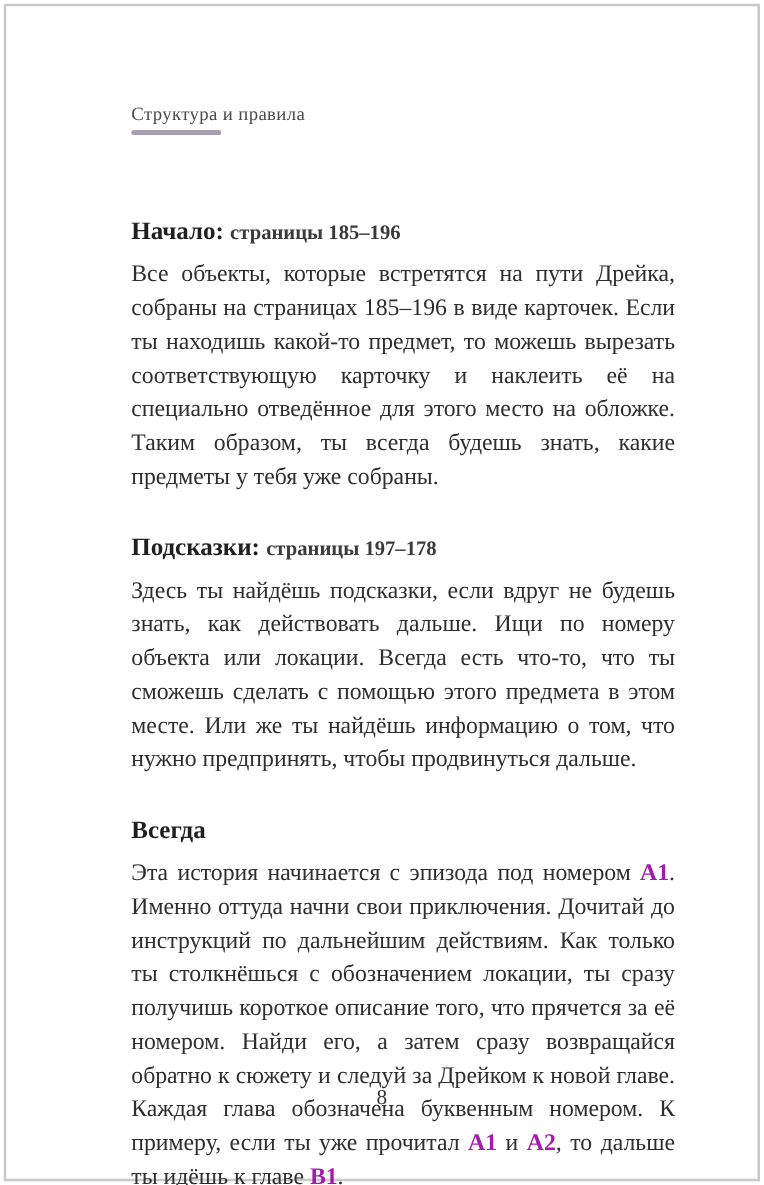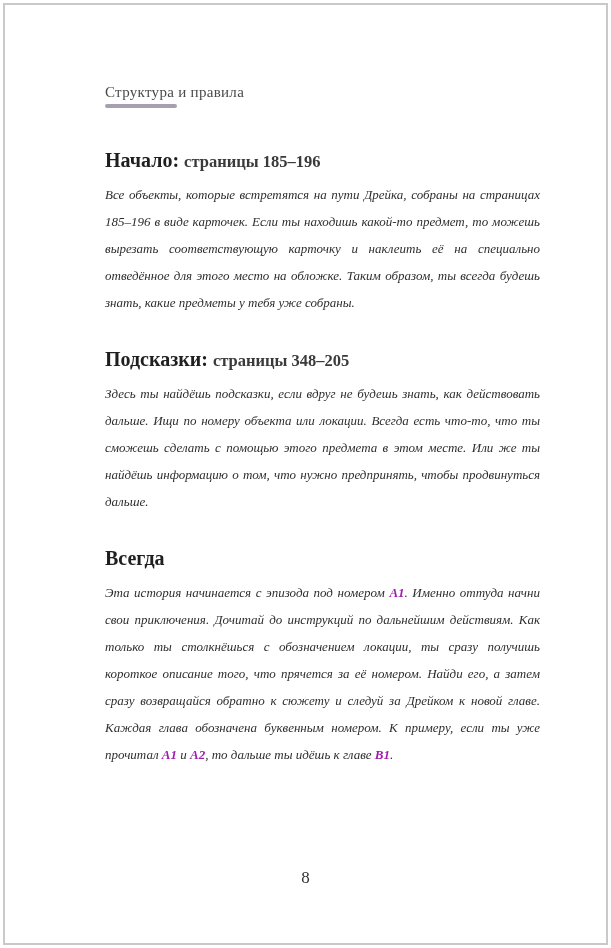--- a/index.html
+++ b/index.html
@@ -26,21 +26,21 @@
     position: absolute;
     top: 84px;
     left: 105px;
     right: 71px;
   }
 
   .running-header {
     font-size: 15px;
     color: #4a4a4a;
     letter-spacing: 0.3px;
-    margin-bottom: 41px;
+    margin-bottom: 66px;
   }
   .header-underline {
     display: block;
     width: 72px;
     height: 4px;
     background: #a79fb0;
     border-radius: 2px;
     margin-top: 3px;
   }
 
@@ -54,26 +54,25 @@
   }
   .heading-pages {
     font-size: 16.5px;
     font-weight: 700;
     color: #3a3a3a;
     margin-left: 5px;
     text-align: center;
   }
 
   .body-text {
-    font-size: 13px;
+    font-size: 19px;
     line-height: 27px;
     text-align: justify;
     color: #2e2e2e;
     hyphens: auto;
-    font-style: italic;
     -webkit-hyphens: auto;
   }
 
   .accent {
     color: #a21caf;
     font-weight: 700;
   }
 
   .page-number {
     position: absolute;
@@ -97,21 +96,21 @@
       <span>Структура и правила</span>
       <span class="header-underline"></span>
     </div>
 
     <section class="section">
       <h2 class="heading"><span>Начало:</span><span class="heading-pages">страницы 185–196</span></h2>
       <p class="body-text">Все объекты, которые встретятся на пути Дрейка, собраны на страницах 185–196 в виде карточек. Если ты находишь какой-то предмет, то можешь вырезать соответствующую карточку и наклеить её на специально отведённое для этого место на обложке. Таким образом, ты всегда будешь знать, какие предметы у тебя уже собраны.</p>
     </section>
 
     <section class="section">
-      <h2 class="heading"><span>Подсказки:</span><span class="heading-pages">страницы 348–205</span></h2>
+      <h2 class="heading"><span>Подсказки:</span><span class="heading-pages">страницы 197–178</span></h2>
       <p class="body-text">Здесь ты найдёшь подсказки, если вдруг не будешь знать, как действовать дальше. Ищи по номеру объекта или локации. Всегда есть что-то, что ты сможешь сделать с помощью этого предмета в этом месте. Или же ты найдёшь информацию о том, что нужно предпринять, чтобы продвинуться дальше.</p>
     </section>
 
     <section class="section">
       <h2 class="heading"><span>Всегда</span></h2>
       <p class="body-text"><span>Эта история начинается с эпизода под номером </span><span class="accent">A1</span><span>. Именно оттуда начни свои приключения. Дочитай до инструкций по дальнейшим действиям. Как только ты столкнёшься с обозначением локации, ты сразу получишь короткое описание того, что прячется за её номером. Найди его, а затем сразу возвращайся обратно к сюжету и следуй за Дрейком к новой главе. Каждая глава обозначена буквенным номером. К примеру, если ты уже прочитал </span><span class="accent">A1</span><span> и </span><span class="accent">A2</span><span>, то дальше ты идёшь к главе </span><span class="accent">B1</span><span>.</span></p>
     </section>
 
   </div>
 

